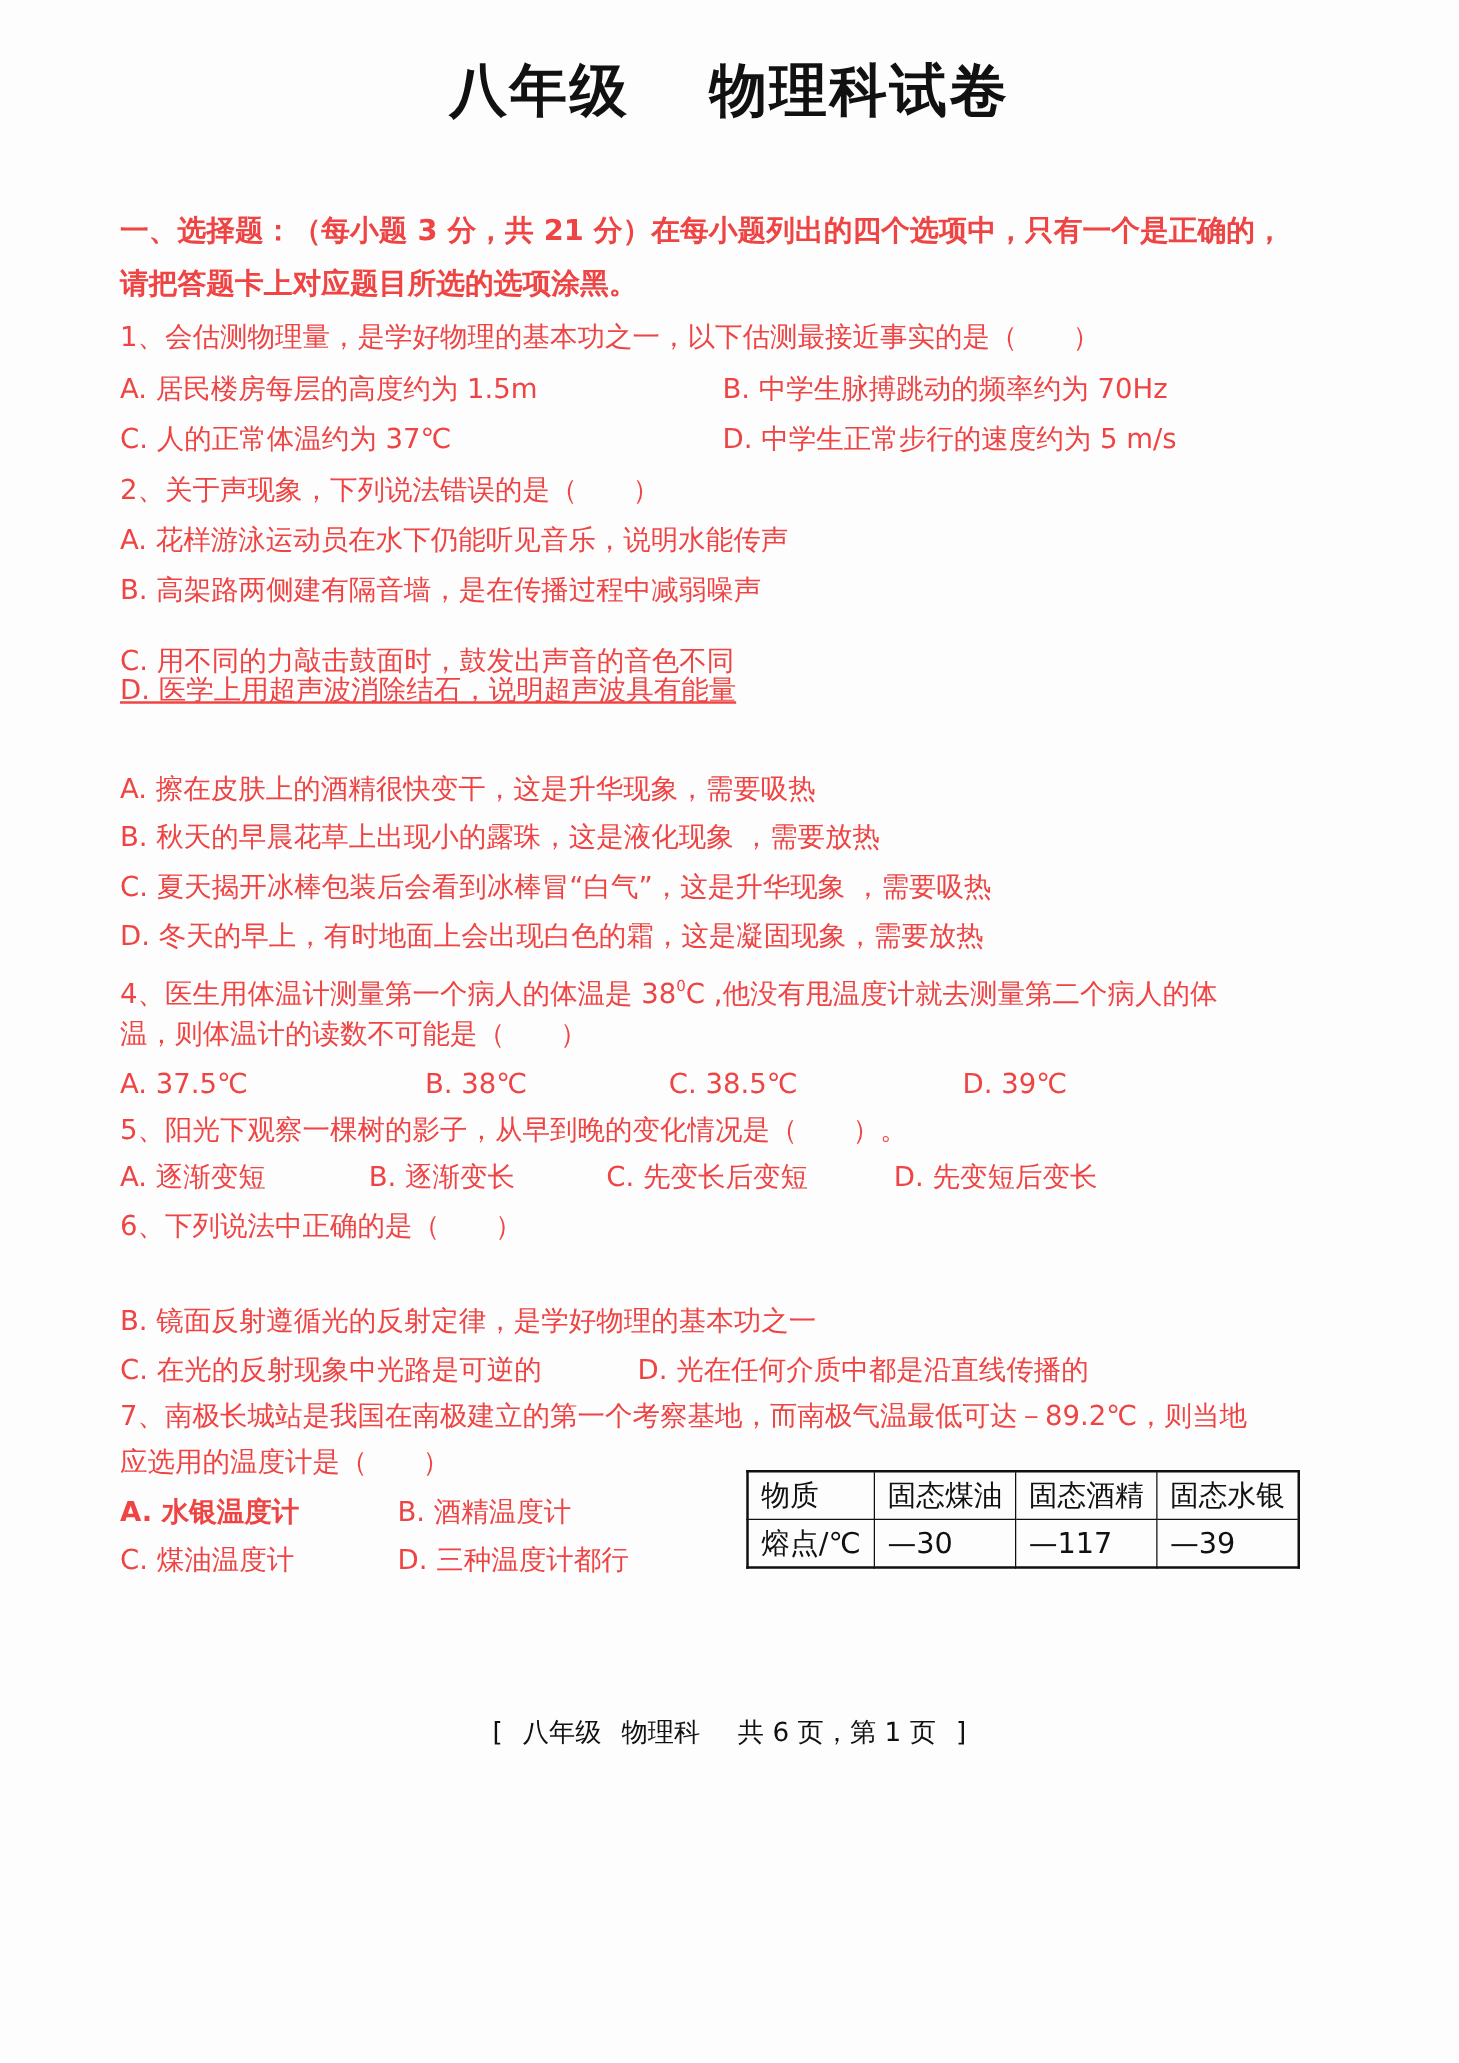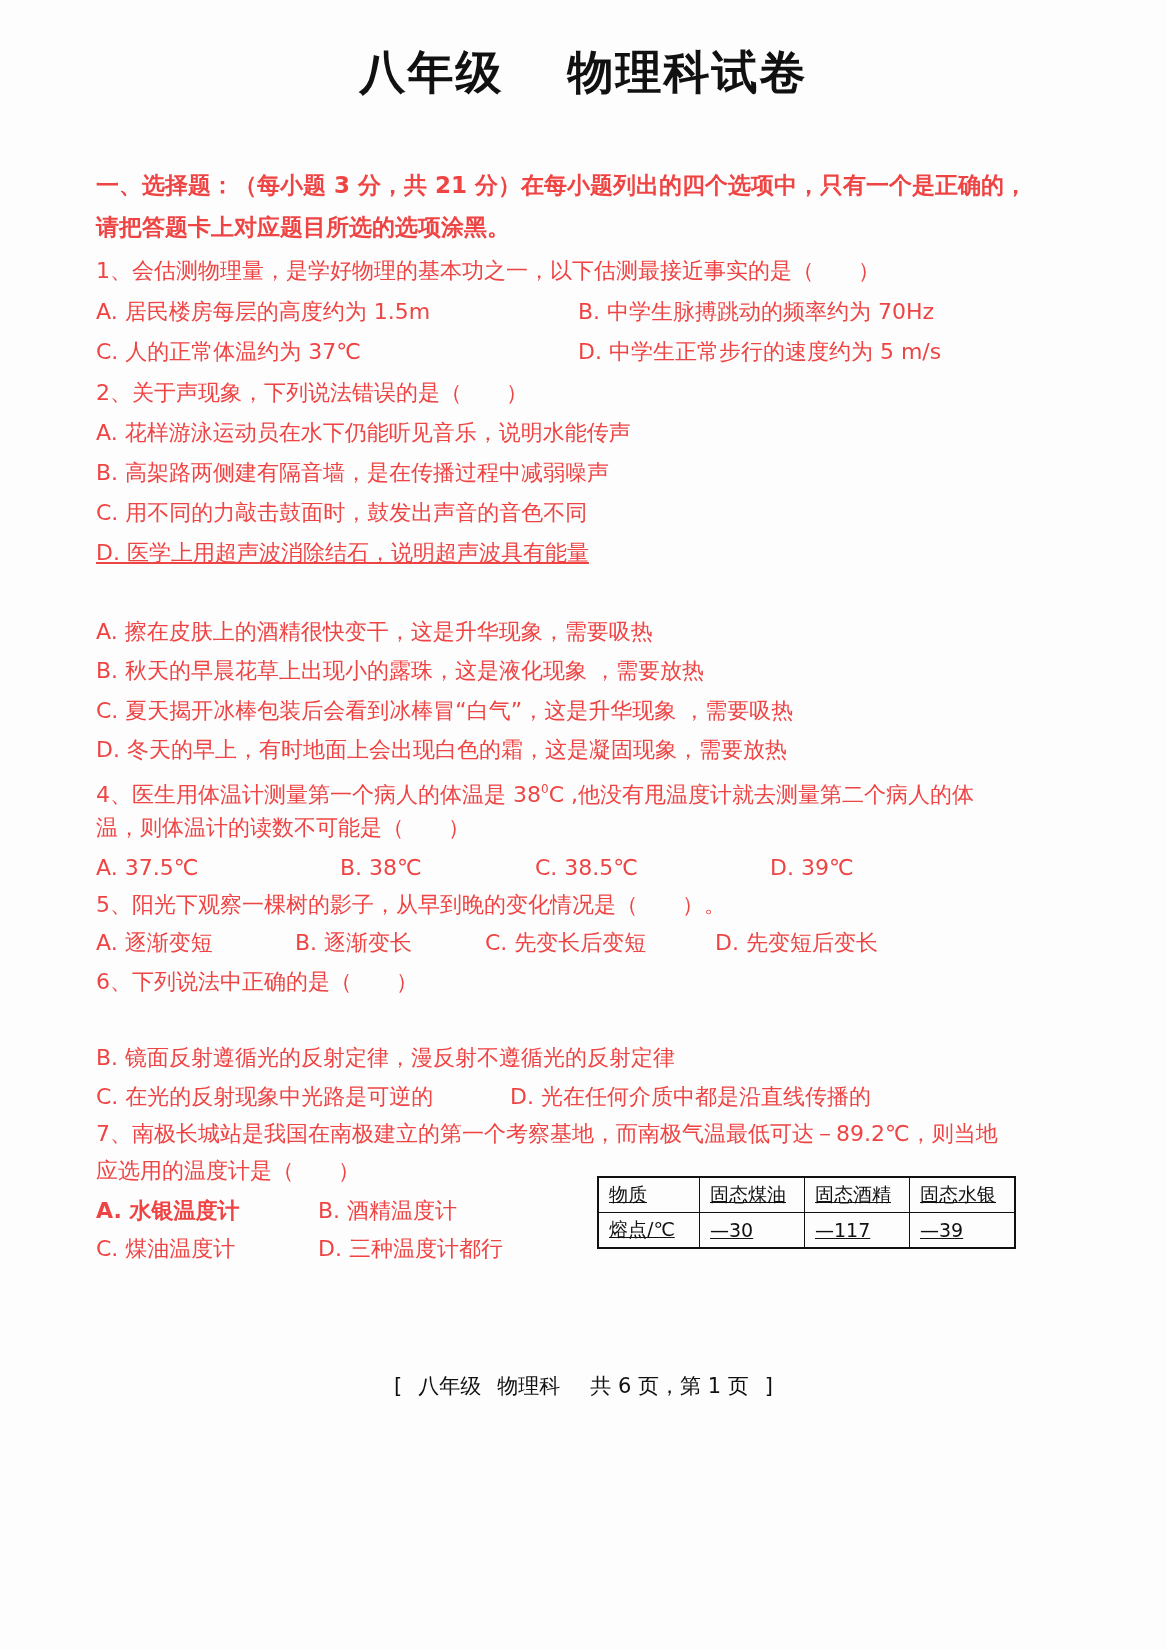--- a/index.html
+++ b/index.html
@@ -18,22 +18,21 @@
     .line {
       position: absolute; left: 96px; white-space: nowrap;
       font-family: "DejaVu Sans", "Liberation Sans", sans-serif;
       font-size: 22px; line-height: 30px; color: #ef4444;
     }
     .section { font-weight: bold; font-size: 23px; }
     sup { font-size: 12px; vertical-align: 9px; }
     table.mp {
       position: absolute; left: 597px; top: 1176px;
       border-collapse: collapse; border: 2.5px solid #111;
-      font-size: 19px;
-      text-decoration: underline;
+      font-size: 23px;
     }
     table.mp td {
       border: 1.5px solid #111; padding: 3px 10px; height: 28px; white-space: nowrap;
     }
     table.mp td.h { width: 80px; }
     table.mp td.c { width: 84px; }
     .footer {
       position: absolute; top: 1372px; left: 0; width: 1167px; text-align: center;
       font-size: 21px; color: #111;
     }
@@ -53,21 +52,21 @@
 
   <div class="line" style="top:256px;">1、会估测物理量，是学好物理的基本功之一，以下估测最接近事实的是（　　）</div>
   <div class="line" style="top:297px;">A.  居民楼房每层的高度约为 1.5m</div>
   <div class="line" style="top:297px; left:578px;">B. 中学生脉搏跳动的频率约为 70Hz</div>
   <div class="line" style="top:337px;">C.  人的正常体温约为 37℃</div>
   <div class="line" style="top:337px; left:578px;">D.  中学生正常步行的速度约为 5 m/s</div>
 
   <div class="line" style="top:378px;">2、关于声现象，下列说法错误的是（　　）</div>
   <div class="line" style="top:418px;">A.  花样游泳运动员在水下仍能听见音乐，说明水能传声</div>
   <div class="line" style="top:458px;">B.  高架路两侧建有隔音墙，是在传播过程中减弱噪声</div>
-  <div class="line" style="top:498px;">C.  用不同的力敲击鼓面时，鼓发出声音的音色不同</div>
+  <div class="line" style="top:515px;">C.  用不同的力敲击鼓面时，鼓发出声音的音色不同</div>
   <div class="line" style="top:538px;text-decoration:underline;">D.  医学上用超声波消除结石，说明超声波具有能量</div>
 
   <div class="line" style="top:656px;">B. 秋天的早晨花草上出现小的露珠，这是液化现象 ，需要放热</div>
   <div class="line" style="top:617px;">A. 擦在皮肤上的酒精很快变干，这是升华现象，需要吸热</div>
   <div class="line" style="top:696px;">C. 夏天揭开冰棒包装后会看到冰棒冒“白气”，这是升华现象 ，需要吸热</div>
   <div class="line" style="top:735px;">D. 冬天的早上，有时地面上会出现白色的霜，这是凝固现象，需要放热</div>
 
   <div class="line" style="top:774px;">
     <span>4、医生用体温计测量第一个病人的体温是 38</span><sup>0</sup><span>C ,他没有甩温度计就去测量第二个病人的体</span>
   </div>
@@ -77,21 +76,21 @@
   <div class="line" style="top:853px; left:535px;">C.   38.5℃</div>
   <div class="line" style="top:853px; left:770px;">D.   39℃</div>
 
   <div class="line" style="top:890px;">5、阳光下观察一棵树的影子，从早到晚的变化情况是（　　）。</div>
   <div class="line" style="top:928px;">A.   逐渐变短</div>
   <div class="line" style="top:928px; left:295px;">B.   逐渐变长</div>
   <div class="line" style="top:928px; left:485px;">C.   先变长后变短</div>
   <div class="line" style="top:928px; left:715px;">D.   先变短后变长</div>
 
   <div class="line" style="top:967px;">6、下列说法中正确的是（　　）</div>
-  <div class="line" style="top:1043px;">B.   镜面反射遵循光的反射定律，漫反射不遵循光的反射定律</div>
+  <div class="line" style="top:1043px;">B.   镜面反射遵循光的反射定律，是学好物理的基本功之一</div>
   <div class="line" style="top:1082px;">C.   在光的反射现象中光路是可逆的</div>
   <div class="line" style="top:1082px; left:510px;">D.   光在任何介质中都是沿直线传播的</div>
 
   <div class="line" style="top:1119px;">7、南极长城站是我国在南极建立的第一个考察基地，而南极气温最低可达－89.2℃，则当地</div>
   <div class="line" style="top:1156px;">应选用的温度计是（　　）</div>
   <div class="line" style="top:1196px;font-weight:bold;">A.   水银温度计</div>
   <div class="line" style="top:1196px; left:318px;">B.   酒精温度计</div>
   <div class="line" style="top:1234px;">C.   煤油温度计</div>
   <div class="line" style="top:1234px; left:318px;">D.   三种温度计都行</div>
 

